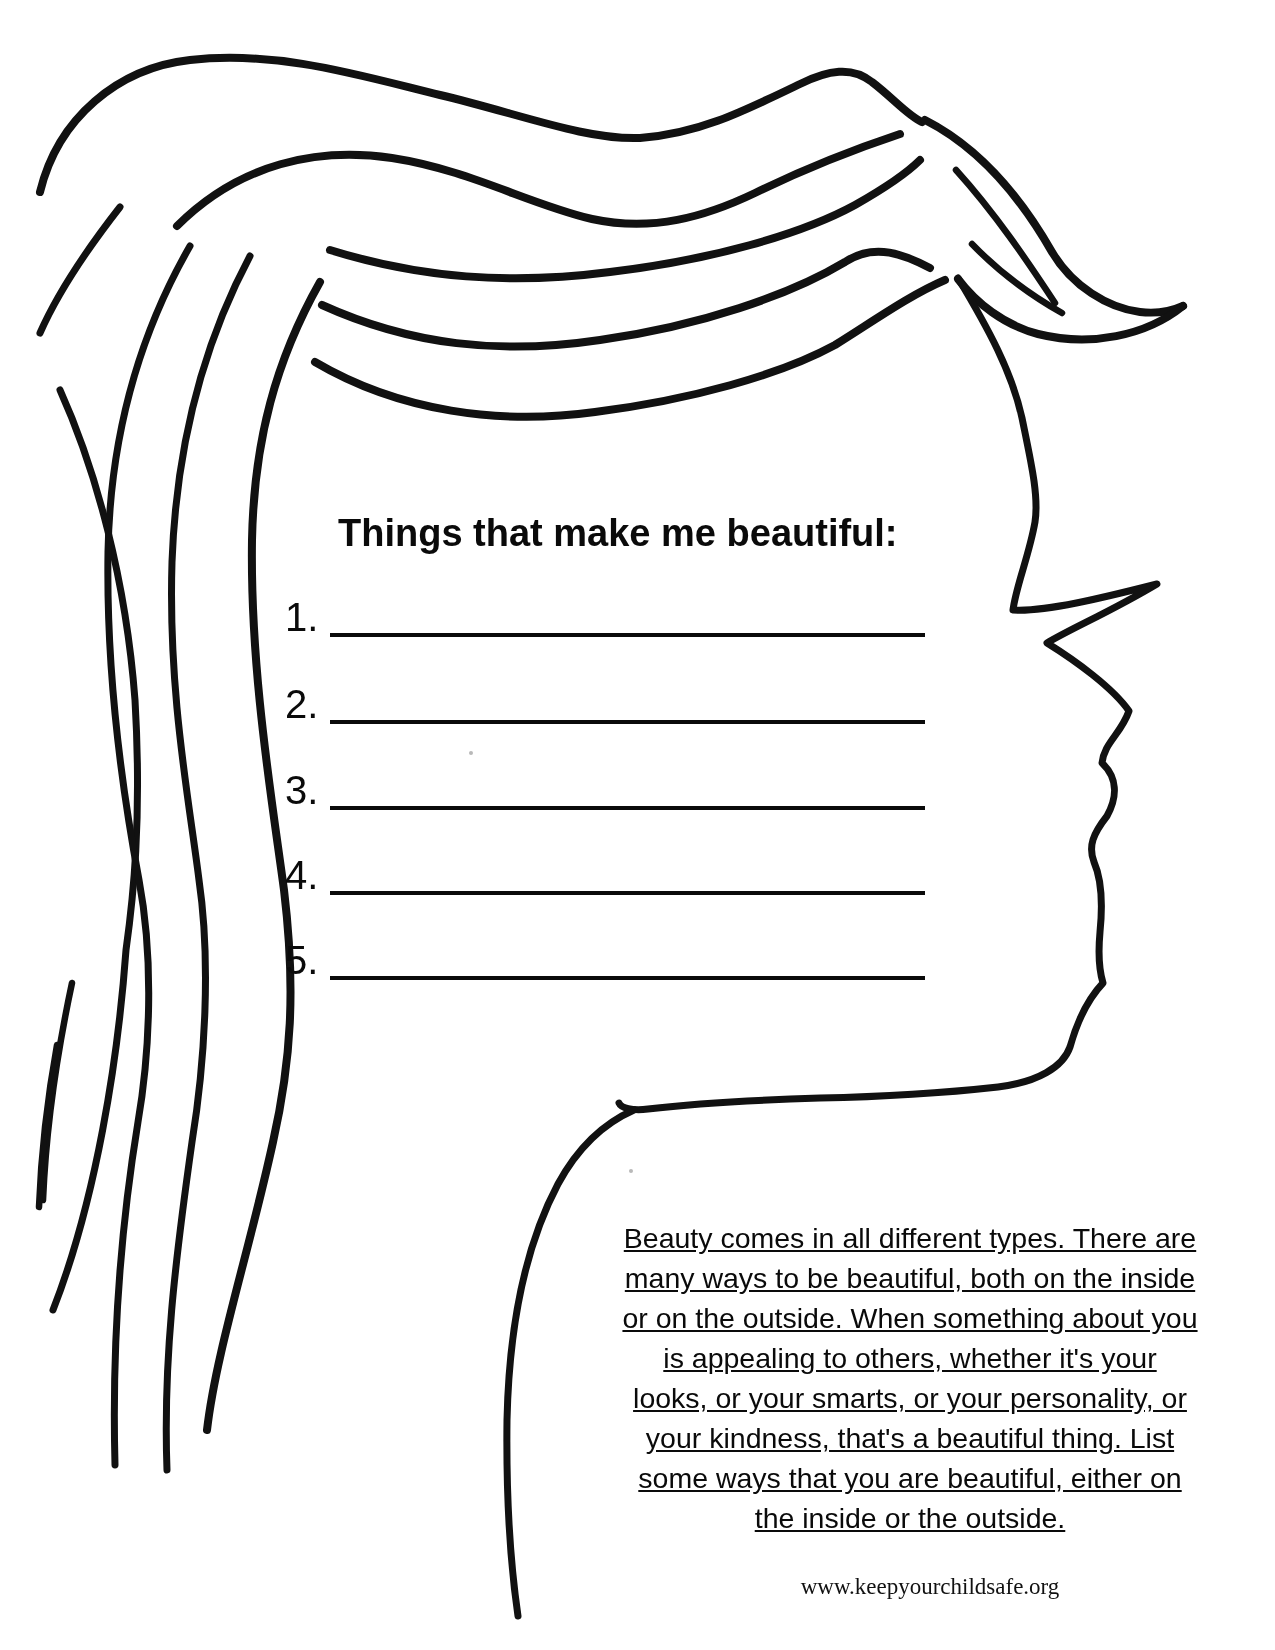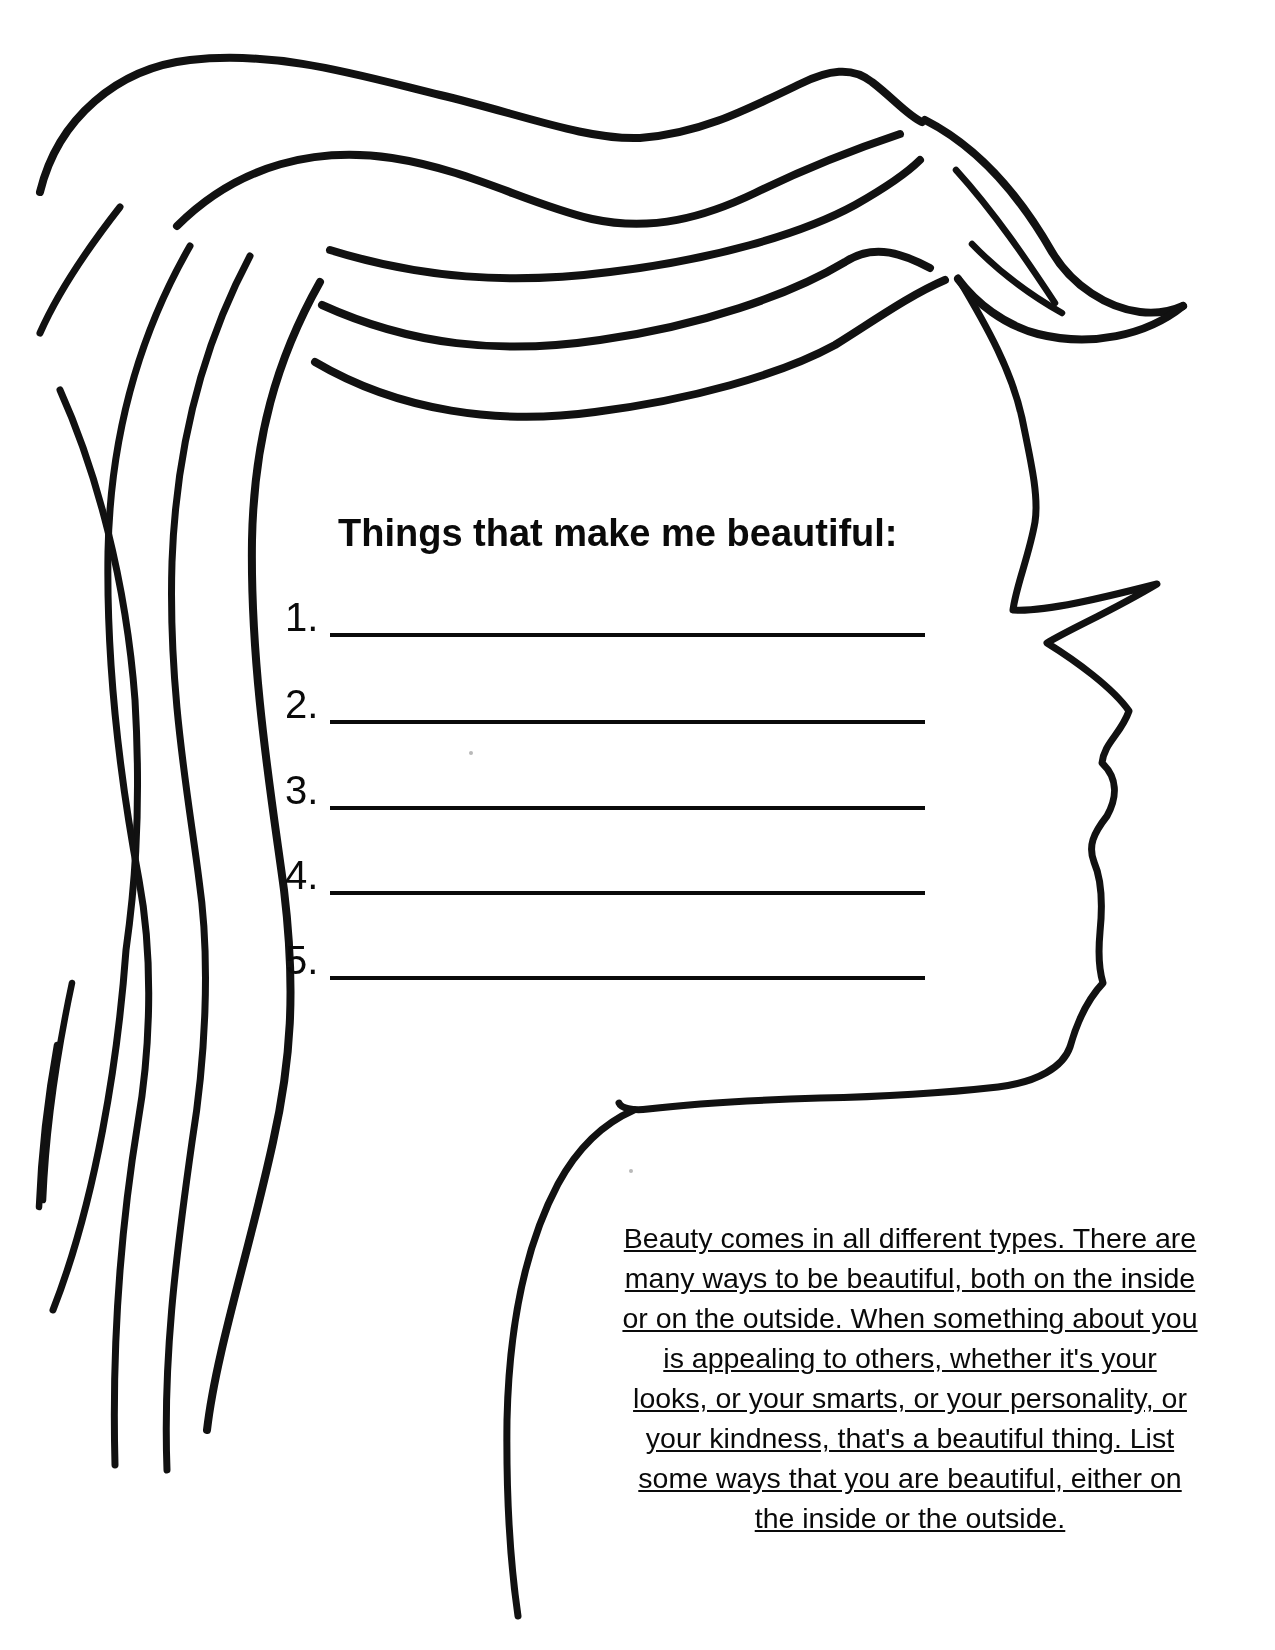--- a/index.html
+++ b/index.html
@@ -81,14 +81,15 @@
 
   <div id="paragraph" class="txt">Beauty comes in all different types. There are
 many ways to be beautiful, both on the inside
 or on the outside. When something about you
 is appealing to others, whether it's your
 looks, or your smarts, or your personality, or
 your kindness, that's a beautiful thing. List
 some ways that you are beautiful, either on
 the inside or the outside.</div>
 
+  <div id="footer-url" class="txt">www.keepyourchildsafe.org</div>
 
 </div>
 
 </body></html>

